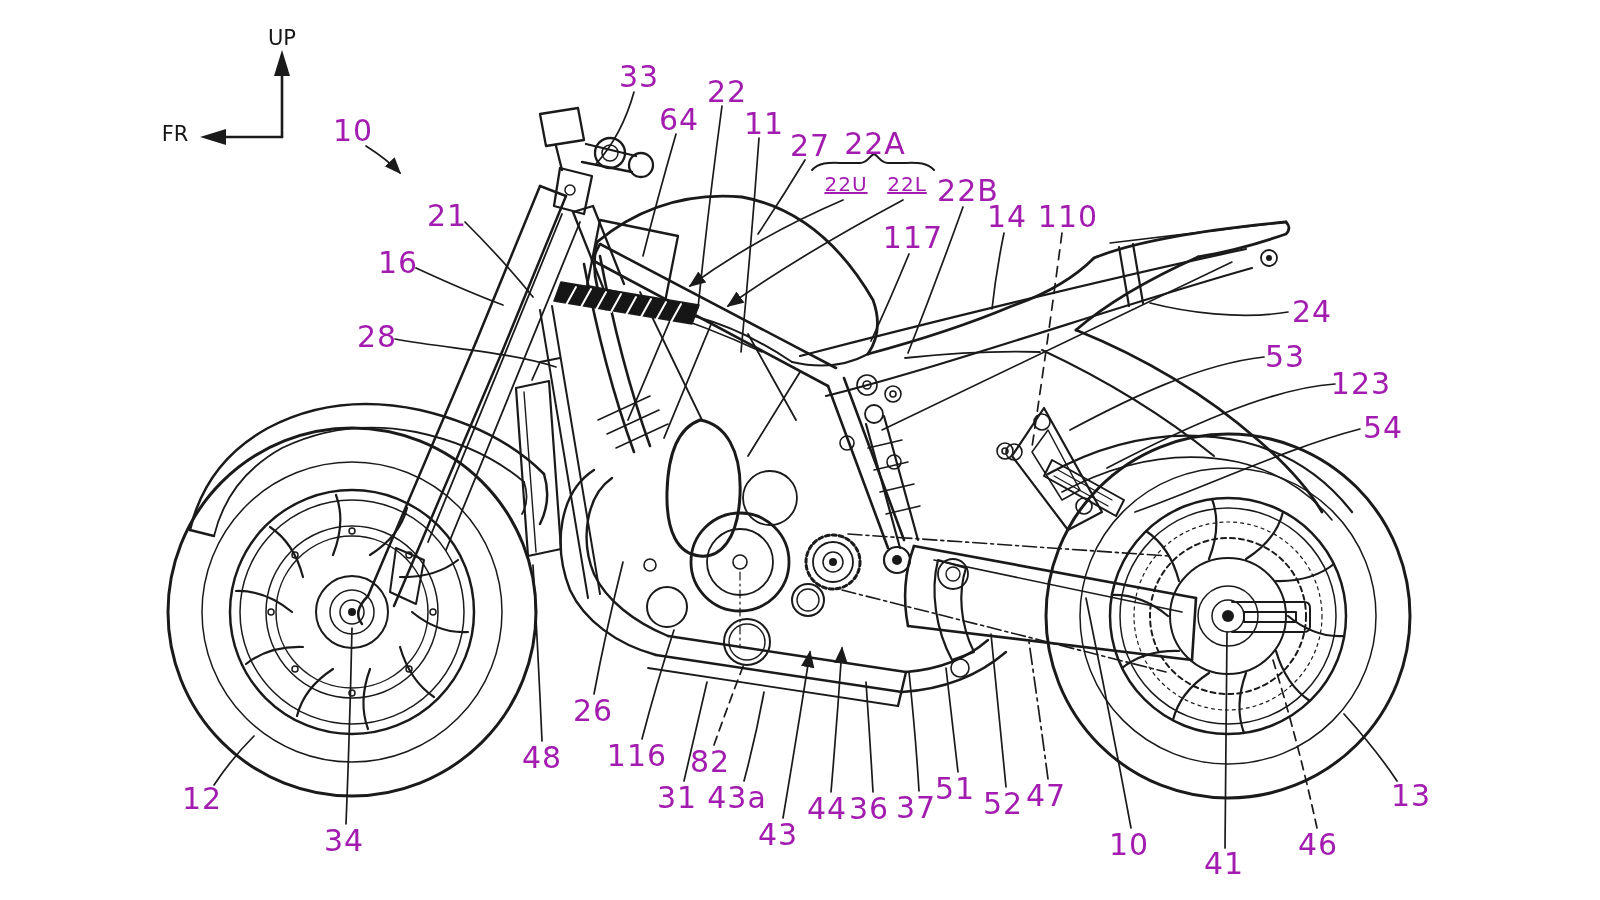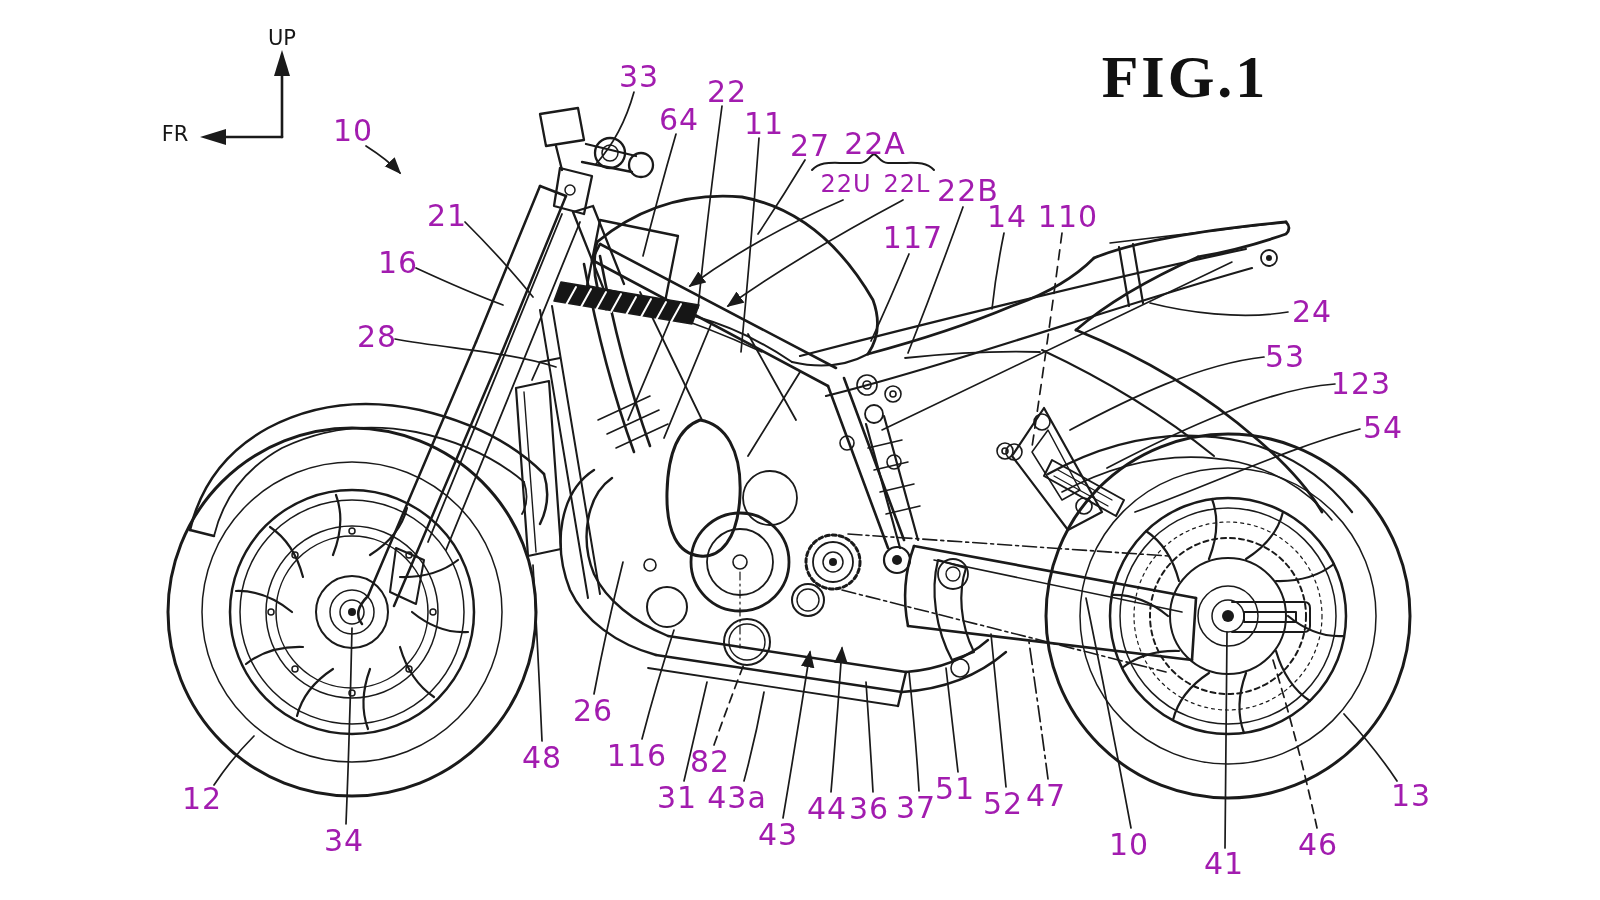--- a/index.html
+++ b/index.html
@@ -1,21 +1,21 @@
 <!DOCTYPE html>
 <html><head>
 <meta charset="utf-8">
 <style>
   html,body{margin:0;padding:0;background:#ffffff;}
   #stage{position:relative;width:1600px;height:900px;background:#ffffff;overflow:hidden;
          font-family:"DejaVu Sans","Liberation Sans",sans-serif;}
   #art{position:absolute;left:0;top:0;width:1600px;height:900px;}
   .lbl{position:absolute;transform:translate(-50%,-50%);color:#a21caf;font-size:30px;
        font-weight:500;letter-spacing:1px;white-space:nowrap;user-select:none;}
-  .lbl.small{font-size:24px;}
+  .lbl.small{font-size:20px;text-decoration:underline;}
   #fig-title{position:absolute;transform:translate(-50%,-50%);color:#111;
        font-family:"Liberation Serif","DejaVu Serif",serif;font-weight:700;
        font-size:60px;letter-spacing:3px;}
   .axis-lbl{position:absolute;transform:translate(-50%,-50%);color:#161616;
        font-size:21px;font-weight:500;}
 </style>
 </head>
 <body>
 
 <div id="stage">
@@ -306,21 +306,20 @@
     <path d="M1006,787 Q1000,725 991,634"></path>
     <path d="M1048,779 Q1040,718 1029,642" stroke-dasharray="16 5 3 5"></path>
     <path d="M1131,828 Q1110,715 1086,598"></path>
     <path d="M1225,848 Q1226,745 1227,632"></path>
     <path d="M1317,828 Q1299,745 1273,660" stroke-dasharray="9 6"></path>
     <path d="M1397,781 Q1378,752 1344,714"></path>
     <path d="M812,170 C820,161 832,163 846,163 L860,163 C868,163 869,156 874,154 C879,156 880,163 888,163 L900,163 C914,163 926,161 934,170" stroke-width="2"></path>
   </g>
 </svg>
 
-<div id="fig-title" style="left:1185px;top:77px">FIG.1</div>
 <div class="axis-lbl" style="left:282px;top:38px">UP</div>
 <div class="axis-lbl" style="left:175px;top:134px">FR</div>
 
 <div class="lbl" style="left:353px;top:130px">10</div>
 <div class="lbl" style="left:639px;top:76px">33</div>
 <div class="lbl" style="left:679px;top:119px">64</div>
 <div class="lbl" style="left:727px;top:91px">22</div>
 <div class="lbl" style="left:764px;top:123px">11</div>
 <div class="lbl" style="left:810px;top:145px">27</div>
 <div class="lbl" style="left:875px;top:143px">22A</div>

